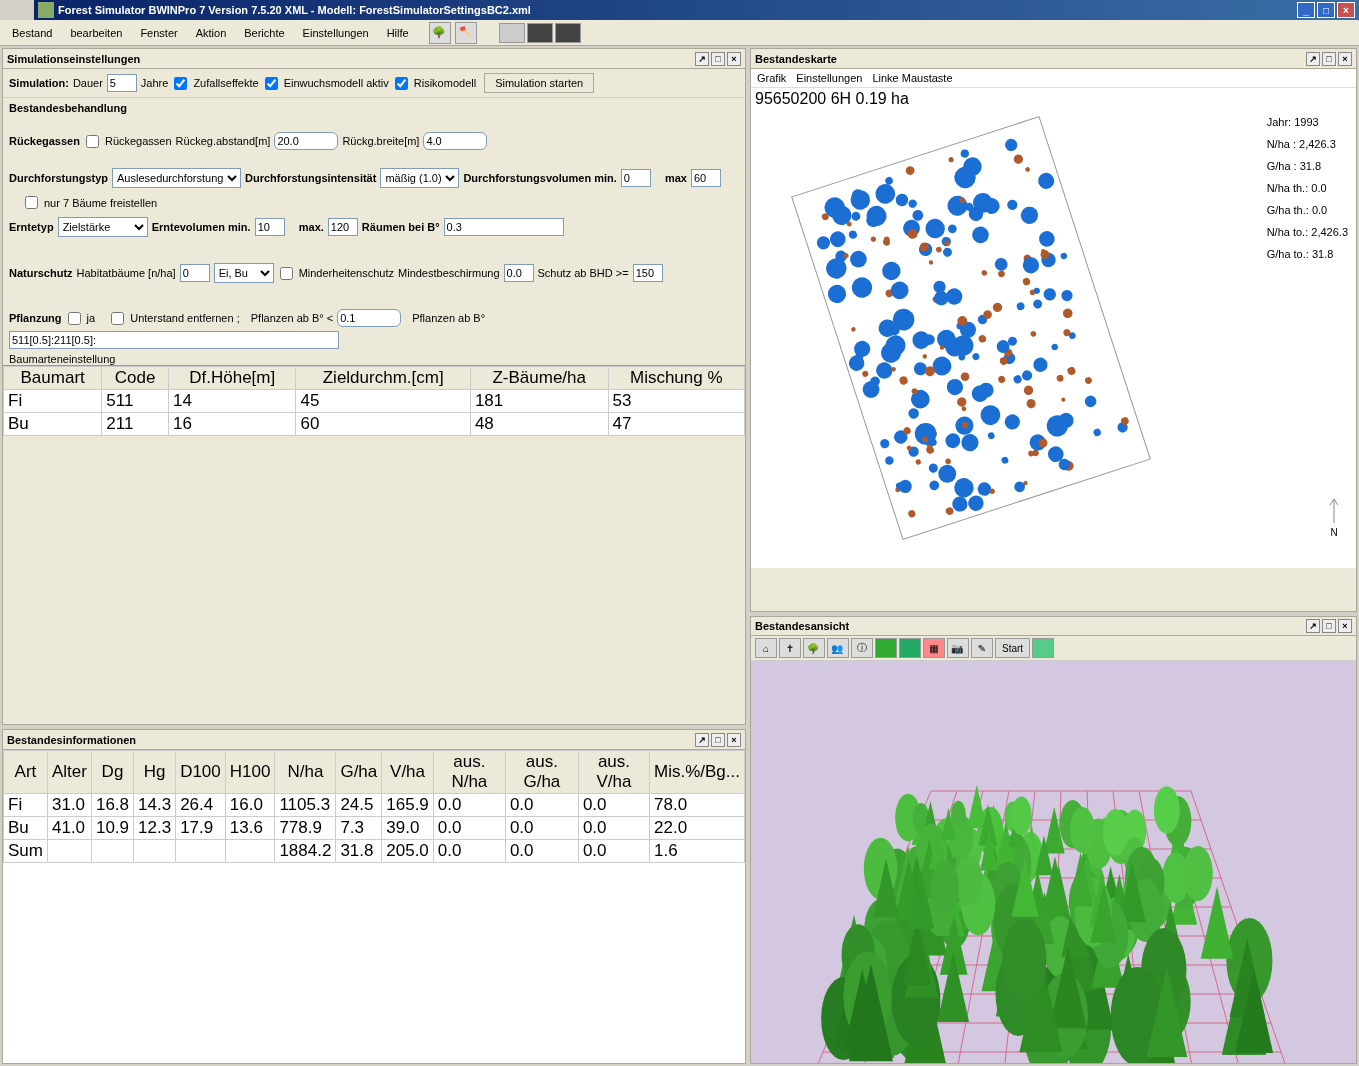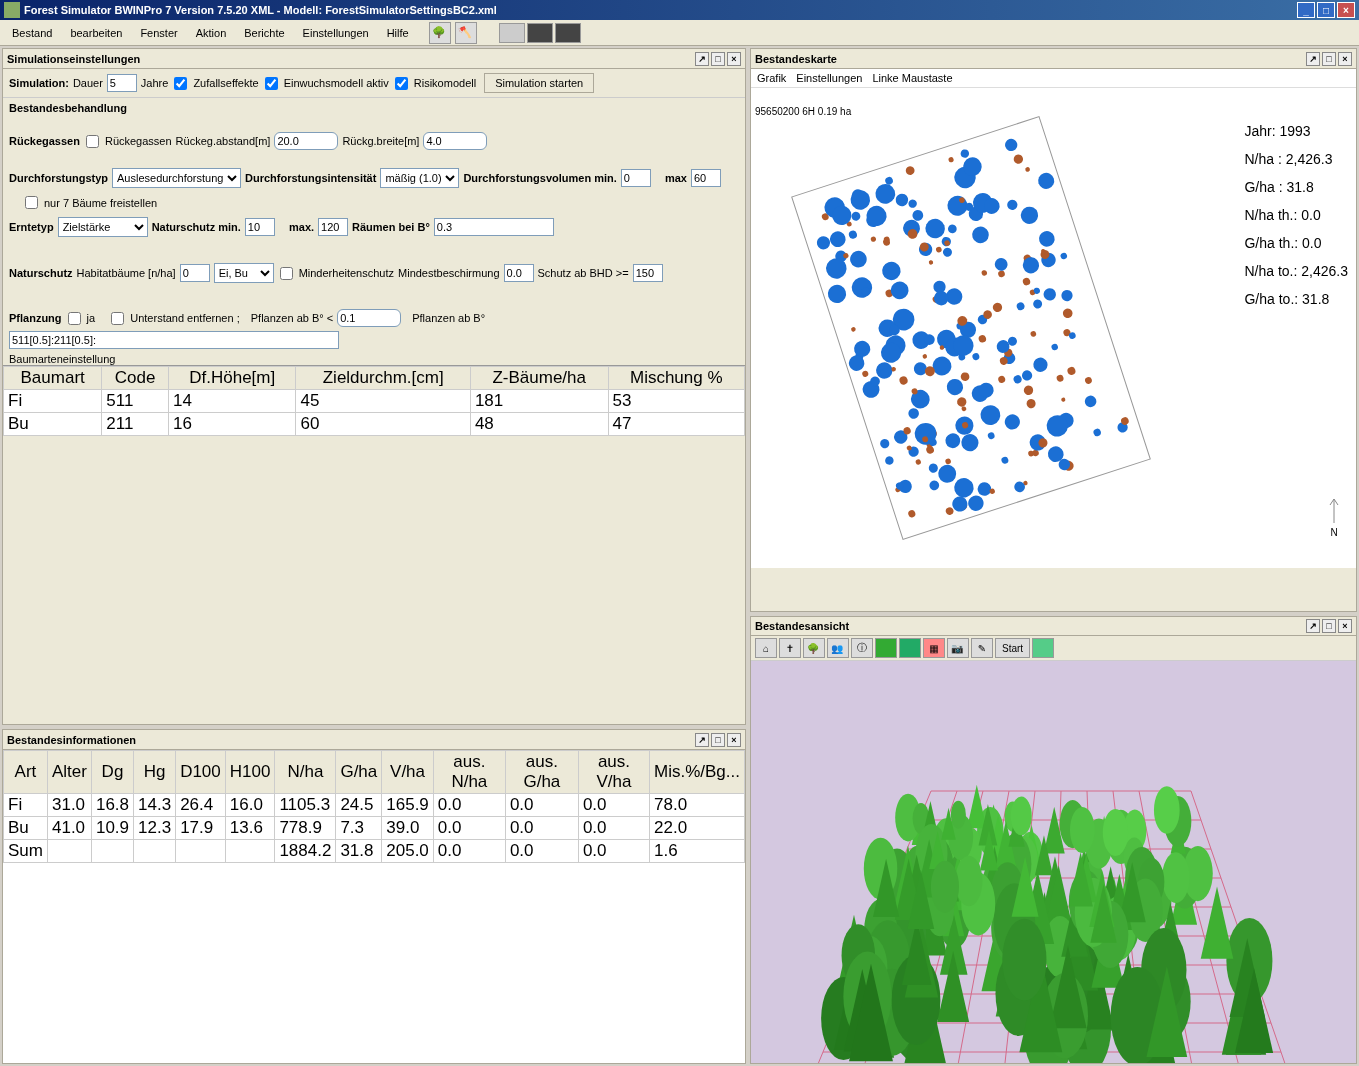--- a/index.html
+++ b/index.html
@@ -1,17 +1,17 @@
 <!DOCTYPE html>
 <html><head>
 <meta charset="utf-8">
 <style>
 * { box-sizing: border-box; margin: 0; padding: 0; }
 body { font-family: "Segoe UI", Tahoma, sans-serif; font-size: 11px; background: #d4d0c8; overflow: hidden; width: 1359px; height: 1066px; }
-.titlebar { height: 20px; background: linear-gradient(to right, #0a246a, #3a6ea5); color: #fff; display: flex; align-items: center; padding: 0 4px; font-weight: bold; font-size: 11px; }
+.titlebar { height: 20px; background: linear-gradient(to right, #0a246a, #3a6ea5); color: #fff; display: flex; align-items: center; padding: 0 4px; font-weight: bold; font-size: 11px; margin-left: 34px; }
 .titlebar .icon { width: 16px; height: 16px; background: #8a6; margin-right: 4px; }
 .titlebar .controls { margin-left: auto; display: flex; gap: 2px; }
 .titlebar .controls span { width: 18px; height: 16px; background: #316ac5; border: 1px solid #fff; display: inline-flex; align-items: center; justify-content: center; color: #fff; font-size: 10px; cursor: pointer; }
 .titlebar .controls .close { background: #c75050; }
 .menubar { height: 26px; background: #ece9d8; border-bottom: 1px solid #aca899; display: flex; align-items: center; padding: 0 4px; gap: 2px; }
 .menubar .menu-item { padding: 3px 8px; cursor: pointer; }
 .menubar .toolbar-icons { margin-left: 10px; display: flex; gap: 4px; align-items: center; }
 .menubar .tool-icon { width: 22px; height: 22px; background: #ddd; border: 1px solid #999; cursor: pointer; display: flex; align-items: center; justify-content: center; }
 .menubar .tool-group { display: flex; gap: 2px; margin-left: 20px; }
 .menubar .tool-group span { width: 26px; height: 20px; background: #444; border: 1px solid #999; cursor: pointer; }
@@ -31,22 +31,22 @@
 button.btn { font-size: 11px; padding: 3px 10px; background: #ece9d8; border: 1px solid #aca899; cursor: pointer; }
 .section-label { font-weight: bold; padding: 4px 6px; font-size: 11px; }
 table.data { width: 100%; border-collapse: collapse; font-size: 17px; background: #fff; }
 table.data th, table.data td { border: 1px solid #ccc; padding: 1px 4px; text-align: left; }
 table.data th { background: #ece9d8; font-weight: normal; text-align: center; }
 .big-empty { flex: 1; background: #ece9d8; }
 .map-panel { flex: 1; }
 .map-menu { display: flex; gap: 10px; padding: 3px 6px; font-size: 11px; border-bottom: 1px solid #ddd; background: #fff; align-items: flex-end; }
 .map-menu span { cursor: pointer; }
 .map-area { position: relative; background: #fff; height: 480px; }
-.map-overlay-tl { position: absolute; top: 18px; left: 4px; font-size: 10px; text-align: right; }
-.map-overlay-right { position: absolute; top: 29px; right: 8px; font-size: 14px; line-height: 2; }
+.map-overlay-tl { position: absolute; top: 2px; left: 4px; font-size: 16px; text-align: right; }
+.map-overlay-right { position: absolute; top: 23px; right: 8px; font-size: 11px; line-height: 2; }
 .map-svg { position: absolute; top: 20px; left: 20px; }
 .compass { position: absolute; bottom: 30px; right: 12px; font-size: 10px; text-align: center; }
 .view3d-panel { height: 448px; }
 .view3d-toolbar { display: flex; gap: 2px; padding: 2px 4px; background: #ece9d8; border-bottom: 1px solid #ccc; align-items: center; }
 .view3d-toolbar .tbtn { width: 22px; height: 20px; border: 1px solid #999; background: #ddd; cursor: pointer; display: flex; align-items: center; justify-content: center; font-size: 10px; }
 .view3d-toolbar .tbtn.wide { width: auto; padding: 0 6px; }
 .view3d-area { background: #d4c8e0; height: calc(100% - 24px); position: relative; overflow: hidden; }
 .info-panel { height: 356px; }
 .info-body { background: #fff; height: calc(100% - 20px); }
 .species-table-wrap { border-top: 1px solid #999; }
@@ -131,21 +131,21 @@
           &nbsp;&nbsp;<b>max</b>
           <input type="text" class="w30" value="60" style="">
         </div>
         <div class="sim-row" style="padding-left:20px;">
           <input type="checkbox" style="">
             <label>nur 7 Bäume freistellen</label>
         </div>
         <div class="sim-row">
           <b>Erntetyp</b>
           <select style="width:90px;"><option>Zielstärke</option></select>
-          <b>Naturschutz min.</b>
+          <b>Erntevolumen min.</b>
           <input type="text" class="w30" value="10" style="">
           &nbsp;&nbsp;<b>max.</b>
           <input type="text" class="w30" value="120" style="">
           <b>Räumen bei B°</b>
           <input type="text" style="width: 120px;" value="0.3">
         </div>
         <div class="sim-row" style="margin-top:18px;">
           <b>Naturschutz</b>
           <label>Habitatbäume [n/ha]</label>
           <input type="text" class="w30" value="0" style="">

